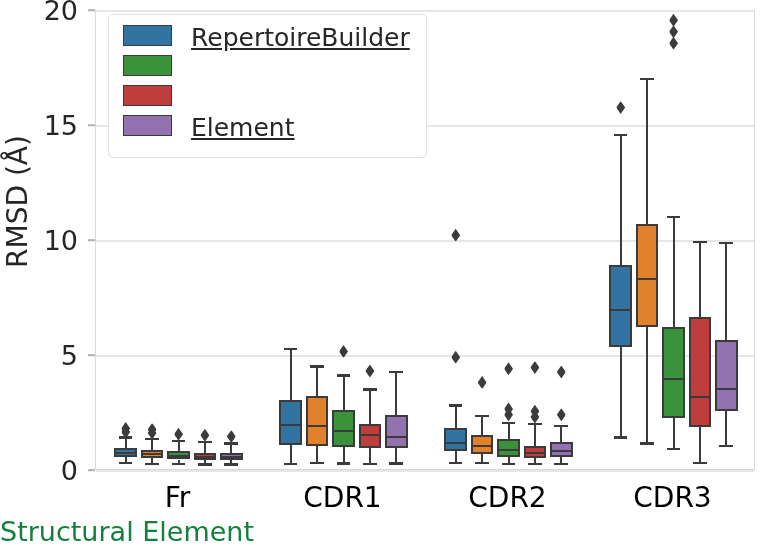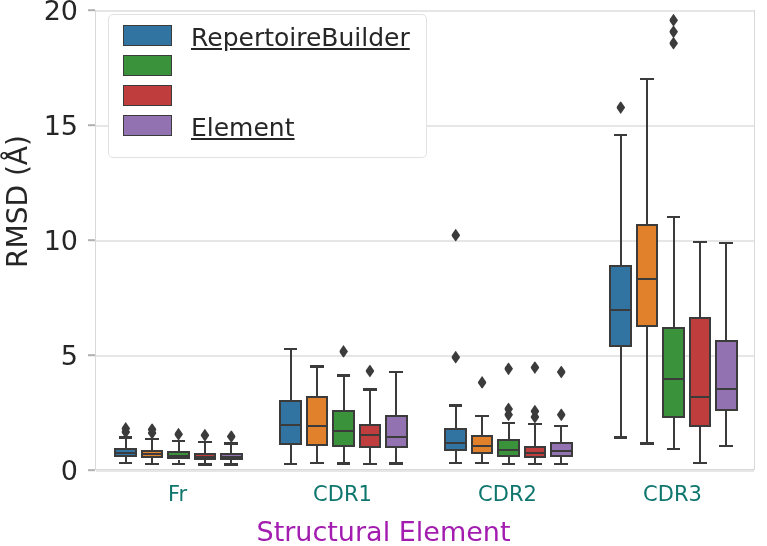--- a/index.html
+++ b/index.html
@@ -48,33 +48,33 @@
     color:#262626;
     transform:rotate(-90deg);
     transform-origin:center center;
     white-space:nowrap;
   }
 
   
   .xtick-label{
     position:absolute;
     top:484px;
-    font-size:21px;
-    color:#0f766e;
+    font-size:28px;
+    color:#000000;
     text-align:center;
     transform:translateX(-50%);
     white-space:nowrap;
     line-height:1;
   }
   .xlabel{
     position:absolute;
     left:0;top:518px;width:767px;
-    text-align:center;
+    text-align:left;
     font-size:27px;
-    color:#a21caf;
+    color:#15803d;
     line-height:1;
   }
 
   
   .boxwrap{position:absolute;}
   .box{
     position:absolute;
     box-sizing:border-box;
     border:2px solid #3b3b3b;
   }

